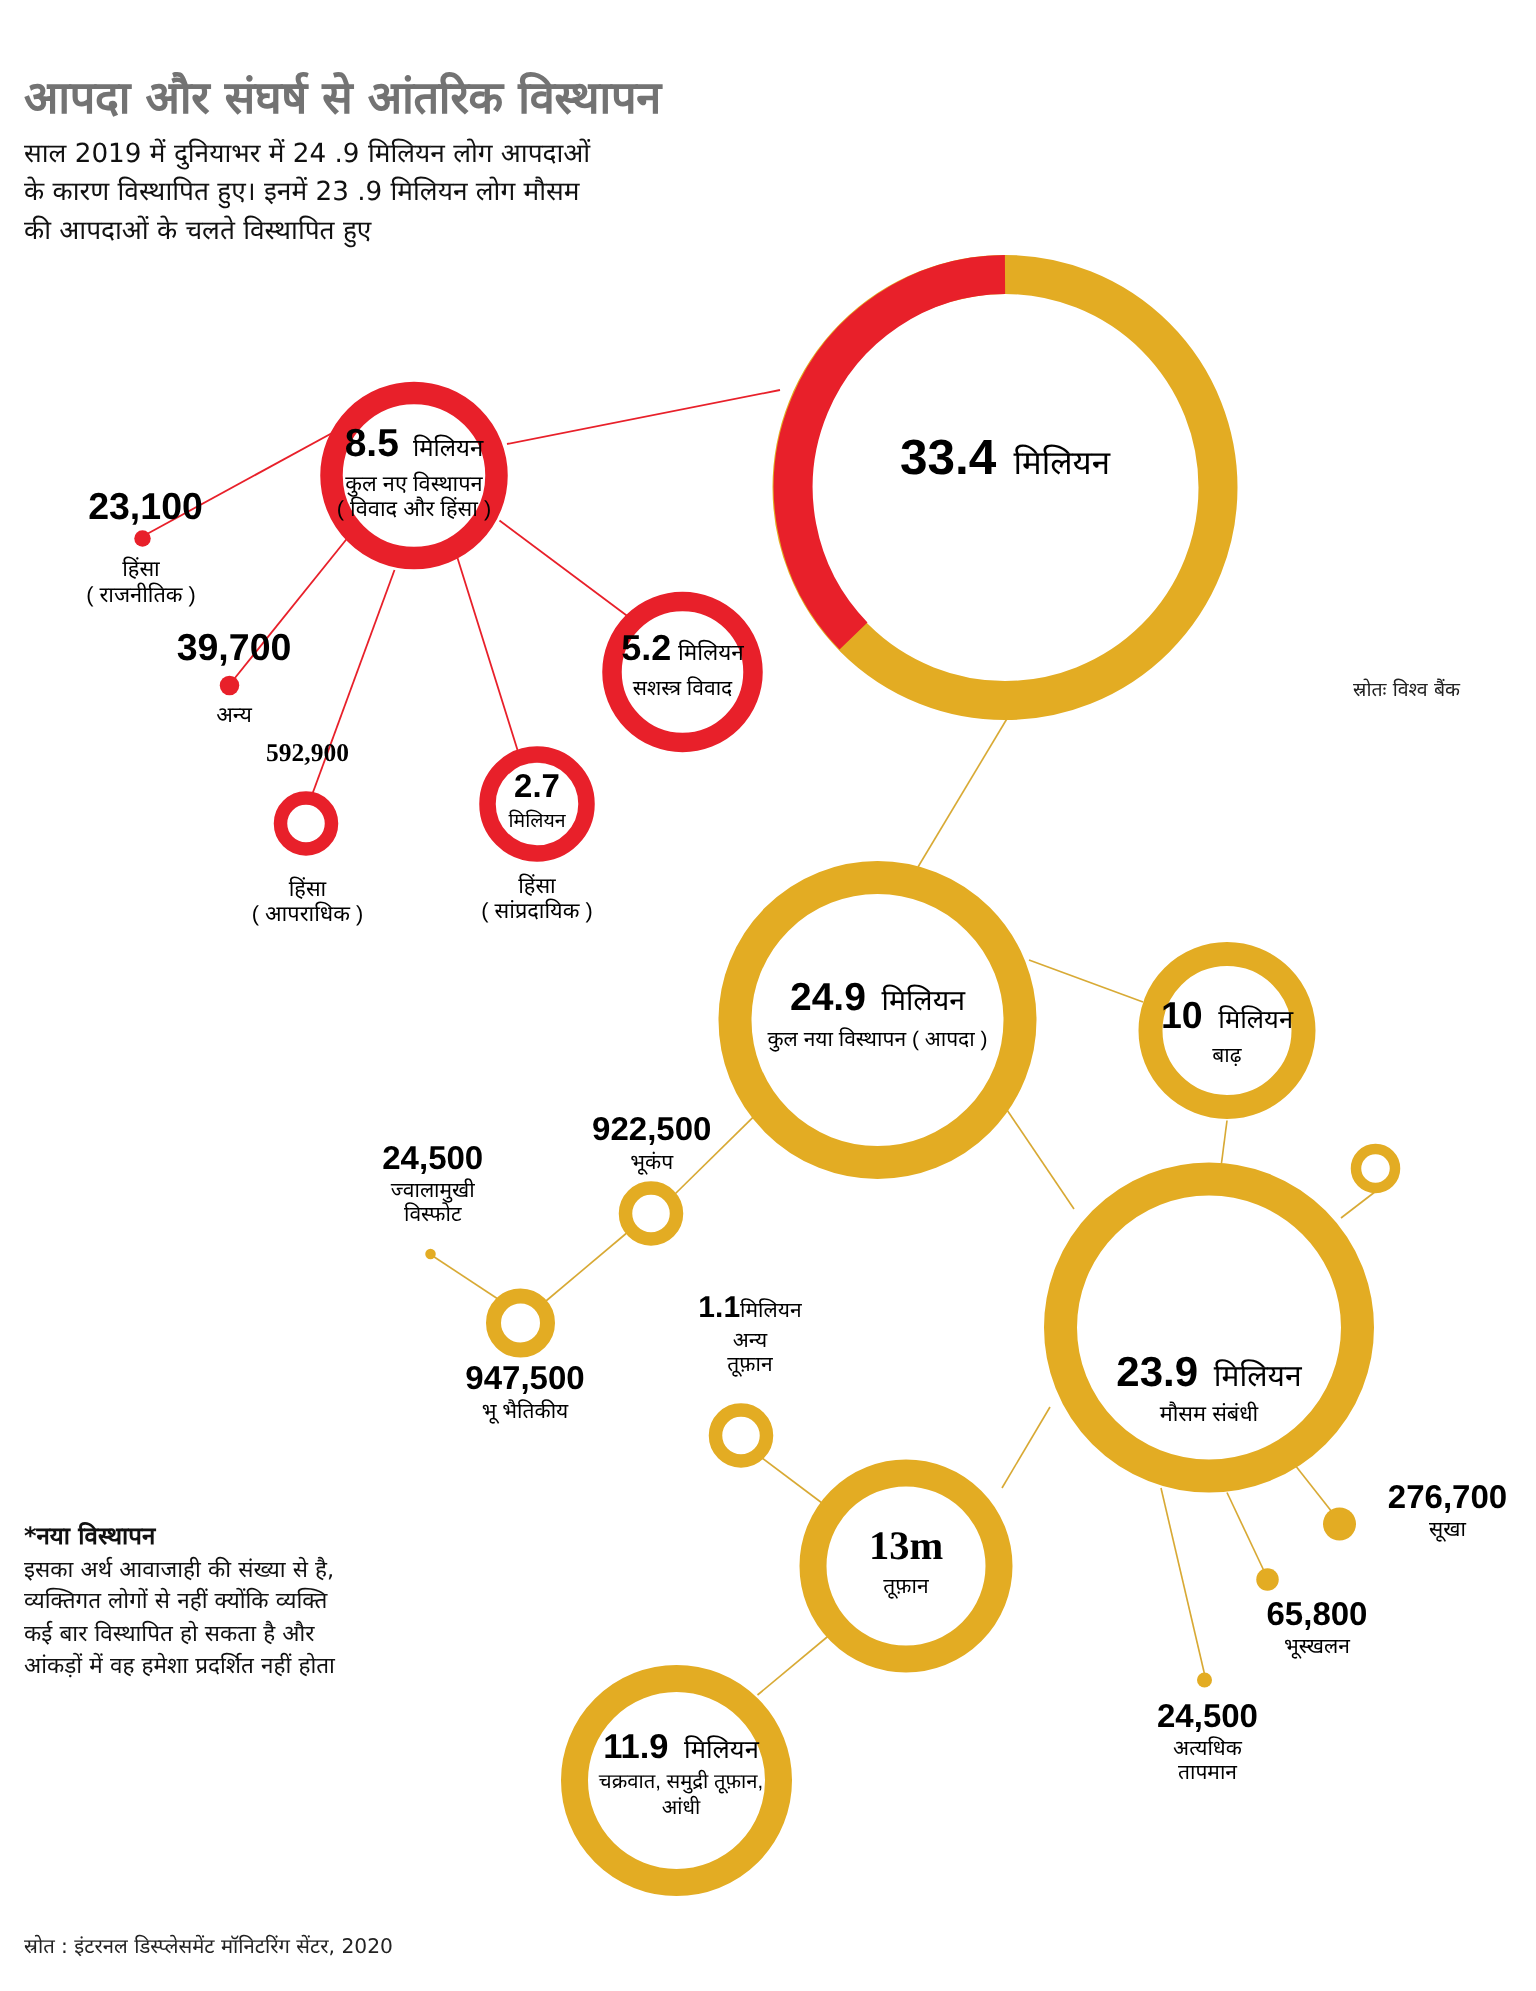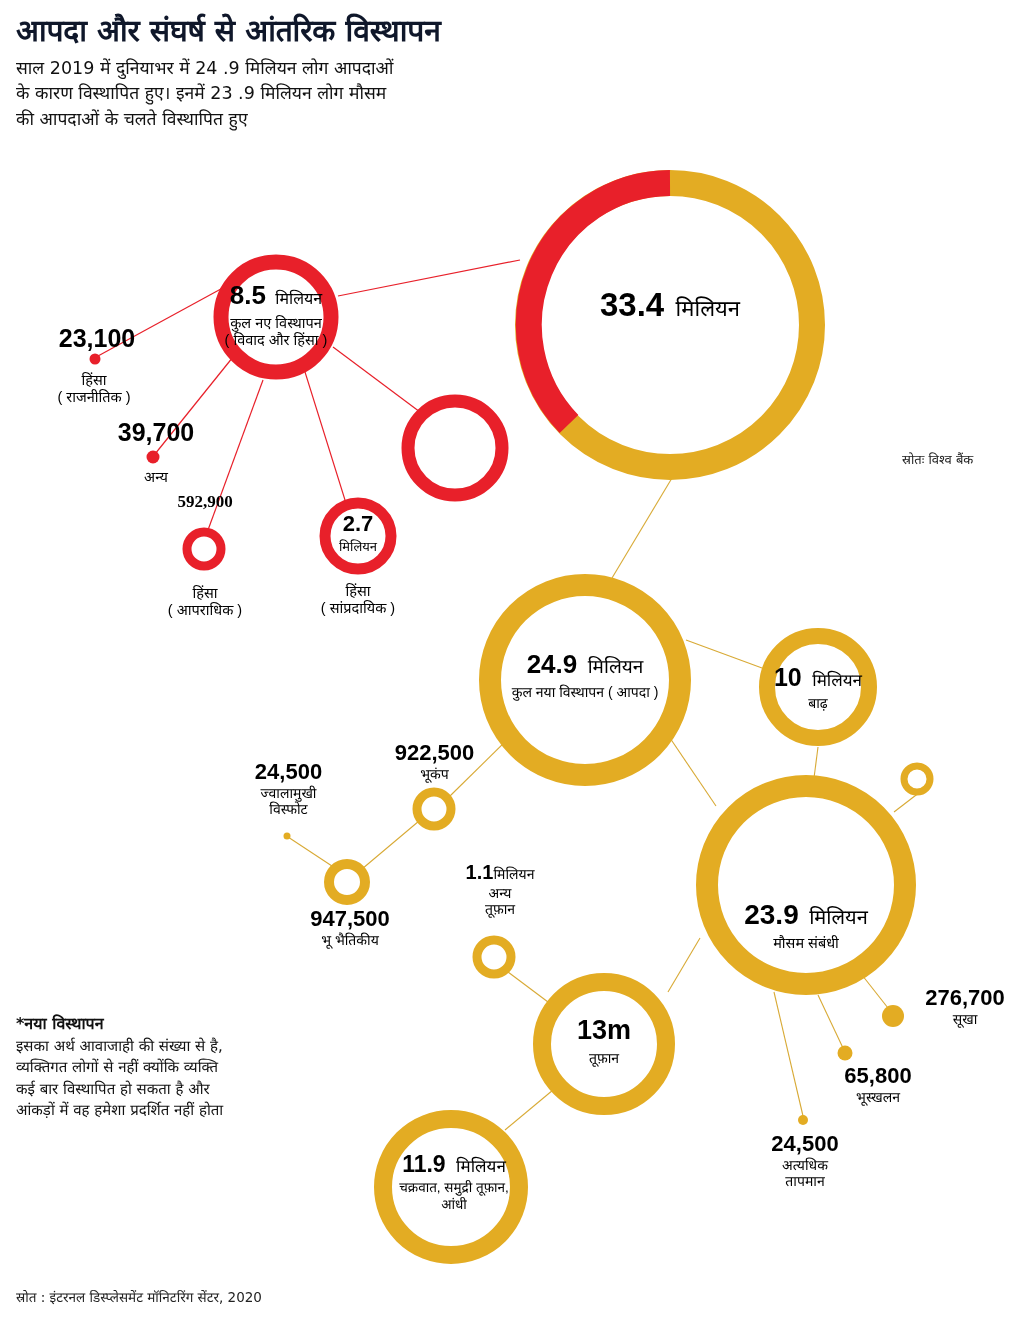--- a/index.html
+++ b/index.html
@@ -11,21 +11,21 @@
     position:relative;
     overflow:hidden;
   }
   #stage{position:absolute;left:0;top:0;width:1024px;height:1327px;}
 
   
   .hdr{position:absolute;left:16px;top:14px;width:520px;}
   .hdr-title{
     font-family:"DejaVu Sans","Liberation Sans",sans-serif;
     font-weight:bold;font-size:30px;line-height:1.12;
-    color:#0f172a;letter-spacing:-0.2px;white-space:nowrap;
+    color:#737373;letter-spacing:-0.2px;white-space:nowrap;margin-top:35px;
   }
   .hdr-sub{
     margin-top:8px;
     font-family:"DejaVu Sans","Liberation Sans",sans-serif;
     font-size:17.5px;line-height:1.48;color:#111;
   }
 
   
   svg#art{position:absolute;left:0;top:0;width:1024px;height:1327px;overflow:visible;}
   .ctr{text-align:center;}
@@ -127,20 +127,25 @@
     <span class="unit" style="font-size:22px;margin-left:7px;">मिलियन</span>
   </div>
 
   <div class="ringcap" style="left:196px;top:280px;width:160px;">
     <span class="big" style="font-size:26px;">8.5</span>
     <span class="unit" style="font-size:16px;margin-left:5px;">मिलियन</span>
     <span class="desc" style="font-size:14.5px;margin-top:3px;">कुल नए विस्थापन</span>
     <span class="desc" style="font-size:14.5px;">( विवाद और हिंसा )</span>
   </div>
 
+  <div class="ringcap" style="left:385px;top:418px;width:140px;">
+    <span class="big" style="font-size:24px;">5.2</span>
+    <span class="unit" style="font-size:15px;">मिलियन</span>
+    <span class="desc" style="font-size:14px;margin-top:3px;">सशस्त्र विवाद</span>
+  </div>
 
   <div class="ringcap" style="left:308px;top:511px;width:100px;">
     <span class="big" style="font-size:22px;">2.7</span>
     <span class="desc" style="font-size:13px;margin-top:1px;">मिलियन</span>
   </div>
   <div class="outlbl ctr" style="left:288px;top:583px;width:140px;text-align:center;">
     <span class="t" style="font-size:14.5px;">हिंसा</span>
     <span class="t" style="font-size:14.5px;">( सांप्रदायिक )</span>
   </div>
 
@@ -155,21 +160,21 @@
     <span class="unit" style="font-size:17px;margin-left:6px;">मिलियन</span>
     <span class="desc" style="font-size:14px;margin-top:2px;">बाढ़</span>
   </div>
 
   <div class="ringcap" style="left:696px;top:898px;width:220px;">
     <span class="big" style="font-size:28px;">23.9</span>
     <span class="unit" style="font-size:20px;margin-left:6px;">मिलियन</span>
     <span class="desc" style="font-size:14.5px;margin-top:3px;">मौसम संबंधी</span>
   </div>
 
-  <div class="ringcap" style="left:534px;top:1014px;width:140px;">
+  <div class="ringcap" style="left:534px;top:1014px;width:140px;font-family:Liberation Serif, serif;">
     <span class="big" style="font-size:27px;">13m</span>
     <span class="desc" style="font-size:14px;margin-top:3px;">तूफ़ान</span>
   </div>
 
   <div class="ringcap" style="left:366px;top:1150px;width:176px;">
     <span class="big" style="font-size:23px;">11.9</span>
     <span class="unit" style="font-size:17px;margin-left:6px;">मिलियन</span>
     <span class="desc" style="font-size:13.5px;margin-top:2px;">चक्रवात, समुद्री तूफ़ान,</span>
     <span class="desc" style="font-size:13.5px;">आंधी</span>
   </div>

